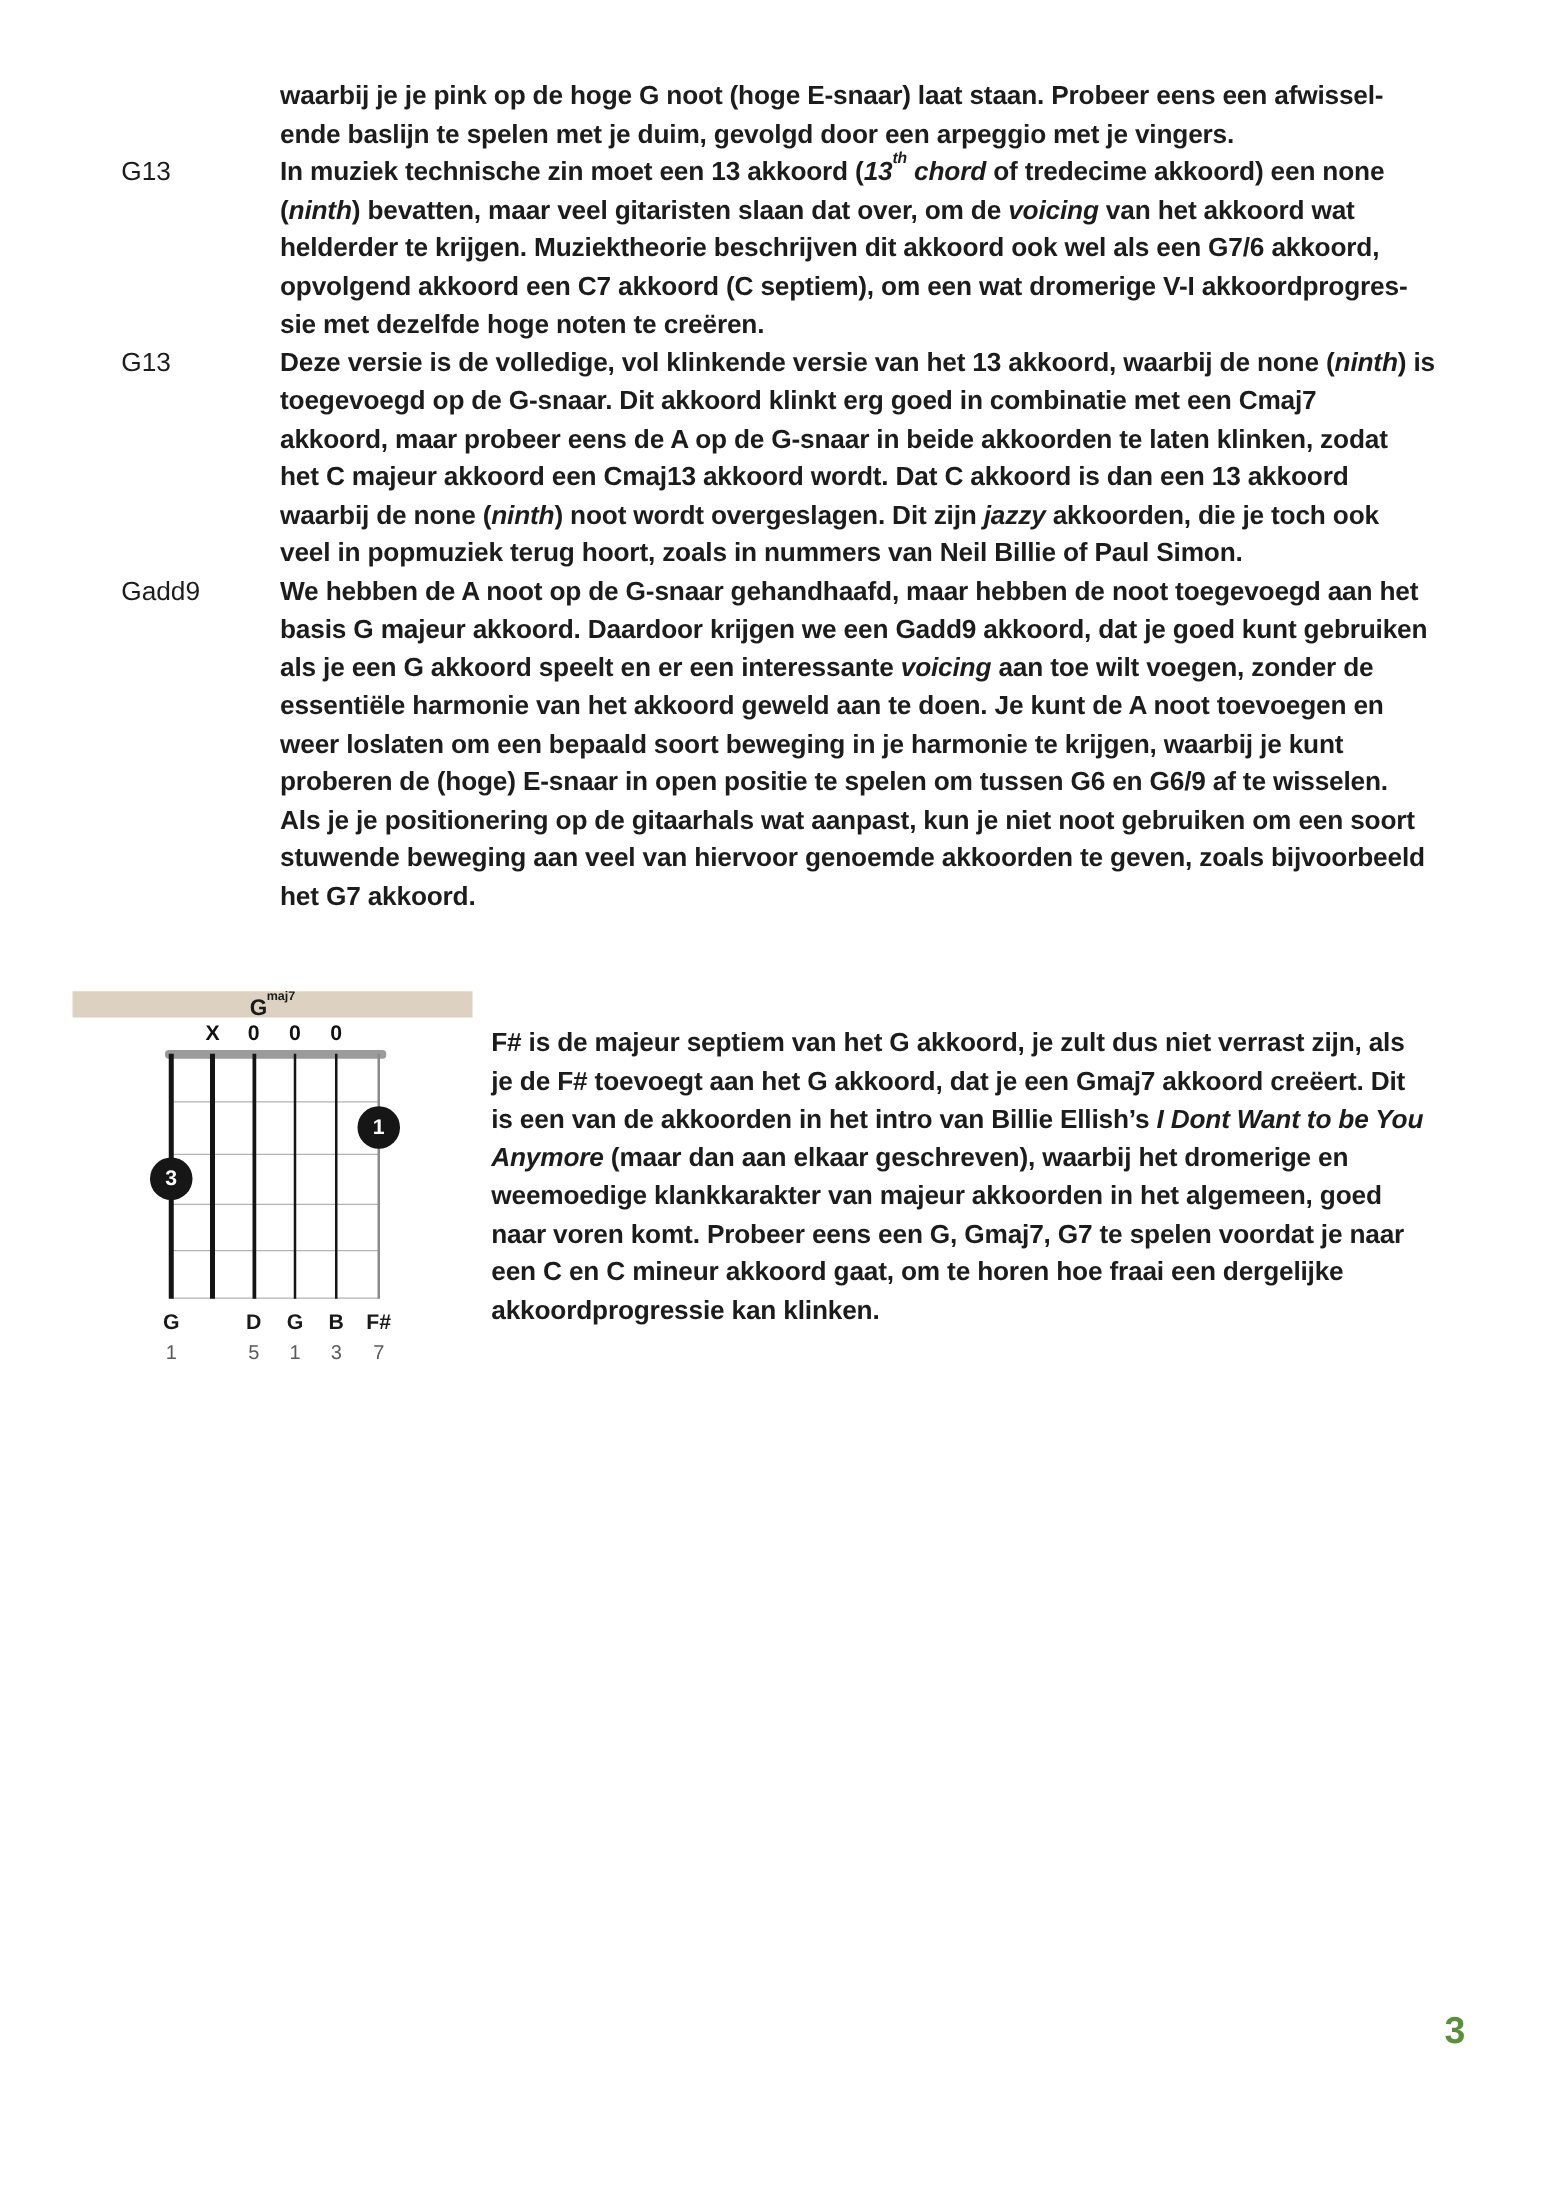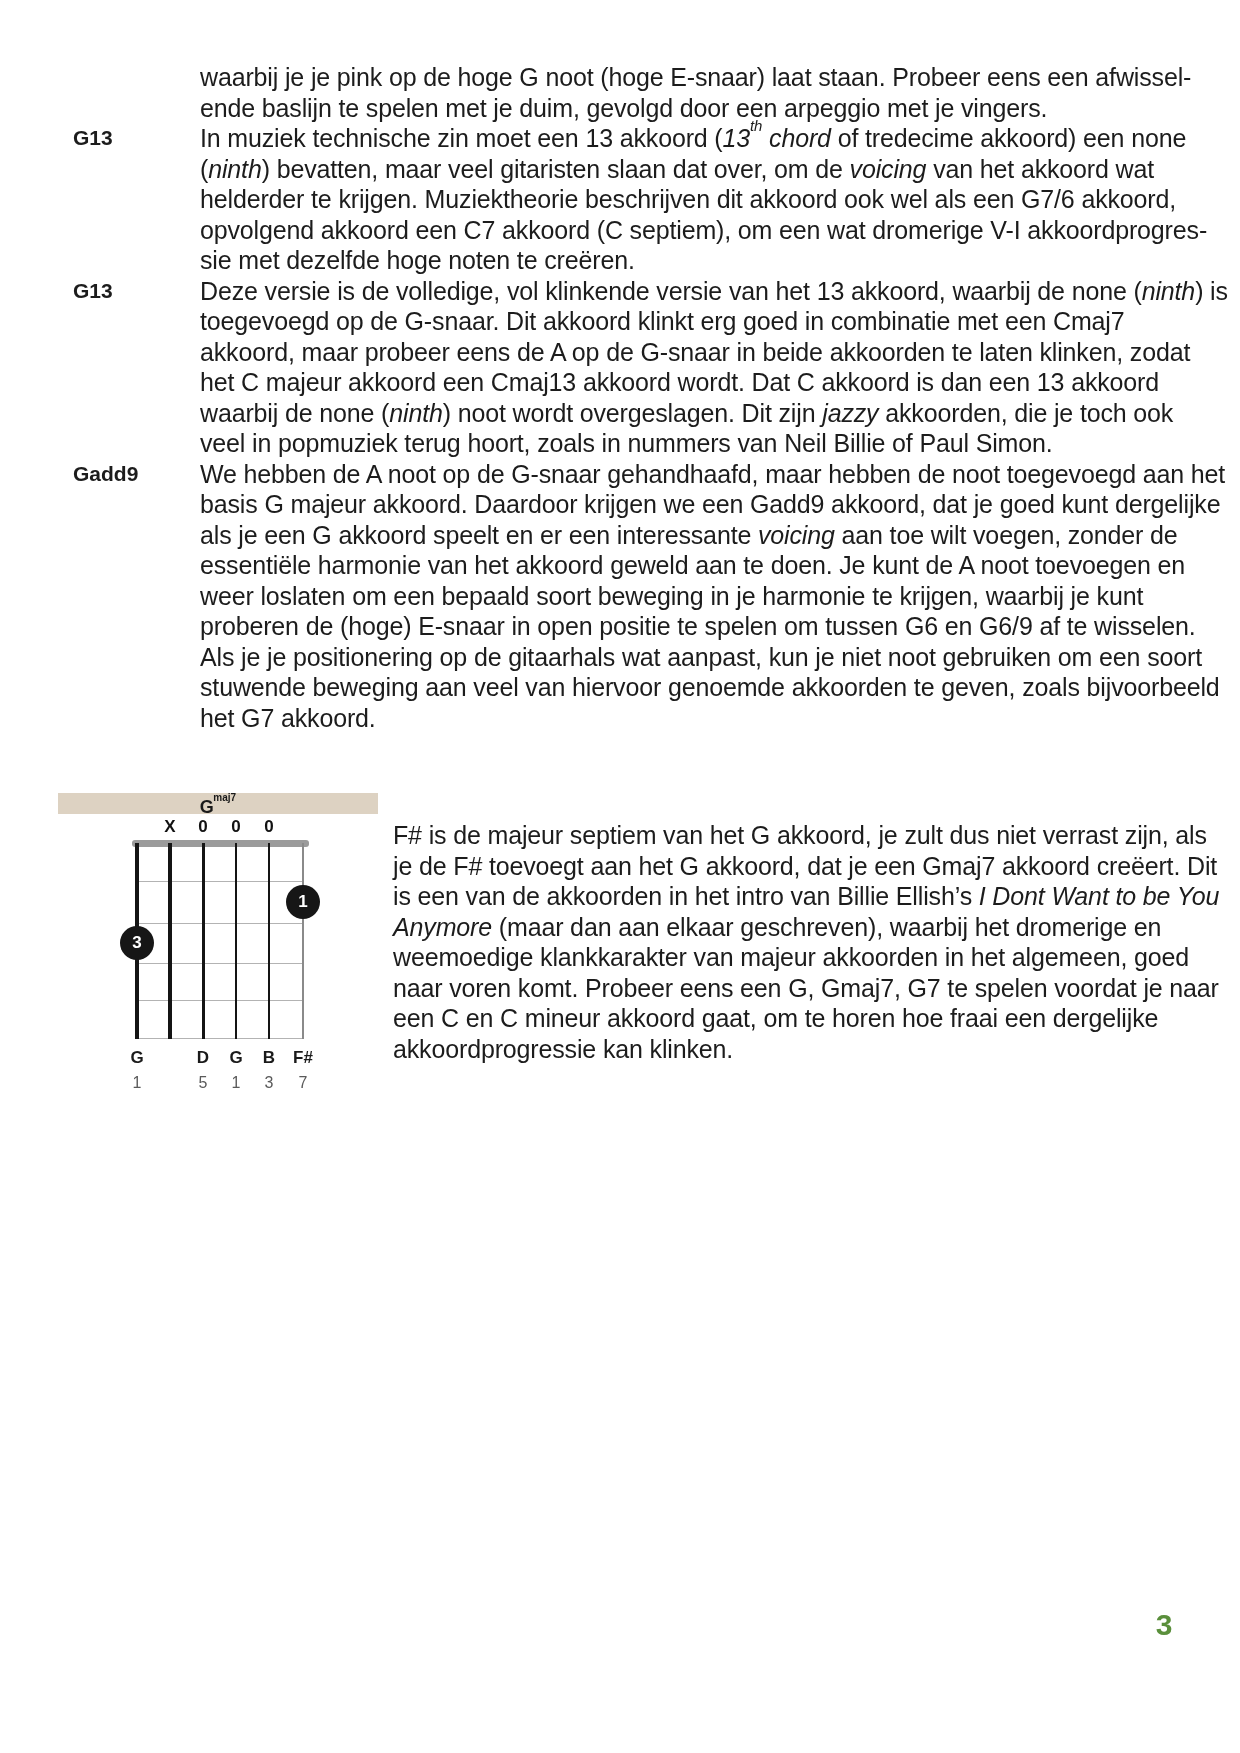--- a/index.html
+++ b/index.html
@@ -9,27 +9,29 @@
     background:#ffffff;
     font-family:"Liberation Sans","DejaVu Sans",sans-serif;
     color:#1c1c1c;
     overflow:hidden;
   }
   
   #body-text { position:absolute; left:73px; top:62px; }
   .para-row { display:flex; align-items:flex-start; }
   .para-label {
     width:127px; flex:0 0 127px;
-    font-size:21px; line-height:30.5px; font-weight:bold;
+    font-size:21px; line-height:30.5px; font-weight:normal;
     white-space:nowrap;
+    margin-left:24px;
   }
   .line {
-    font-size:25px; line-height:30.5px;
+    font-size:21px; line-height:30.5px;
     white-space:nowrap;
     letter-spacing:-0.15px;
+    font-weight:bold;
   }
   .line sup, .para-label sup { font-size:0.6em; line-height:0; position:relative; top:-0.45em; }
   
   #chord {
     position:absolute; left:58px; top:793px;
     width:320px; height:302px;
   }
   .chord-header {
     position:absolute; left:0; top:0; width:320px; height:21px;
     text-align:center;
@@ -99,21 +101,21 @@
           <div class="line">akkoord, maar probeer eens de A op de G-snaar in beide akkoorden te laten klinken, zodat</div>
           <div class="line">het C majeur akkoord een Cmaj13 akkoord wordt. Dat C akkoord is dan een 13 akkoord</div>
           <div class="line">waarbij de none (<i>ninth</i>) noot wordt overgeslagen. Dit zijn <i>jazzy</i> akkoorden, die je toch ook</div>
           <div class="line">veel in popmuziek terug hoort, zoals in nummers van Neil Billie of Paul Simon.</div>
         </div>
       </div>
       <div class="para-row">
         <div class="para-label">Gadd9</div>
         <div class="para-lines">
           <div class="line">We hebben de A noot op de G-snaar gehandhaafd, maar hebben de noot toegevoegd aan het</div>
-          <div class="line">basis G majeur akkoord. Daardoor krijgen we een Gadd9 akkoord, dat je goed kunt dergelijke</div>
+          <div class="line">basis G majeur akkoord. Daardoor krijgen we een Gadd9 akkoord, dat je goed kunt gebruiken</div>
           <div class="line">als je een G akkoord speelt en er een interessante <i>voicing</i> aan toe wilt voegen, zonder de</div>
           <div class="line">essentiële harmonie van het akkoord geweld aan te doen. Je kunt de A noot toevoegen en</div>
           <div class="line">weer loslaten om een bepaald soort beweging in je harmonie te krijgen, waarbij je kunt</div>
           <div class="line">proberen de (hoge) E-snaar in open positie te spelen om tussen G6 en G6/9 af te wisselen.</div>
           <div class="line">Als je je positionering op de gitaarhals wat aanpast, kun je niet noot gebruiken om een soort</div>
           <div class="line">stuwende beweging aan veel van hiervoor genoemde akkoorden te geven, zoals bijvoorbeeld</div>
           <div class="line">het G7 akkoord.</div>
         </div>
       </div>
     </div>

